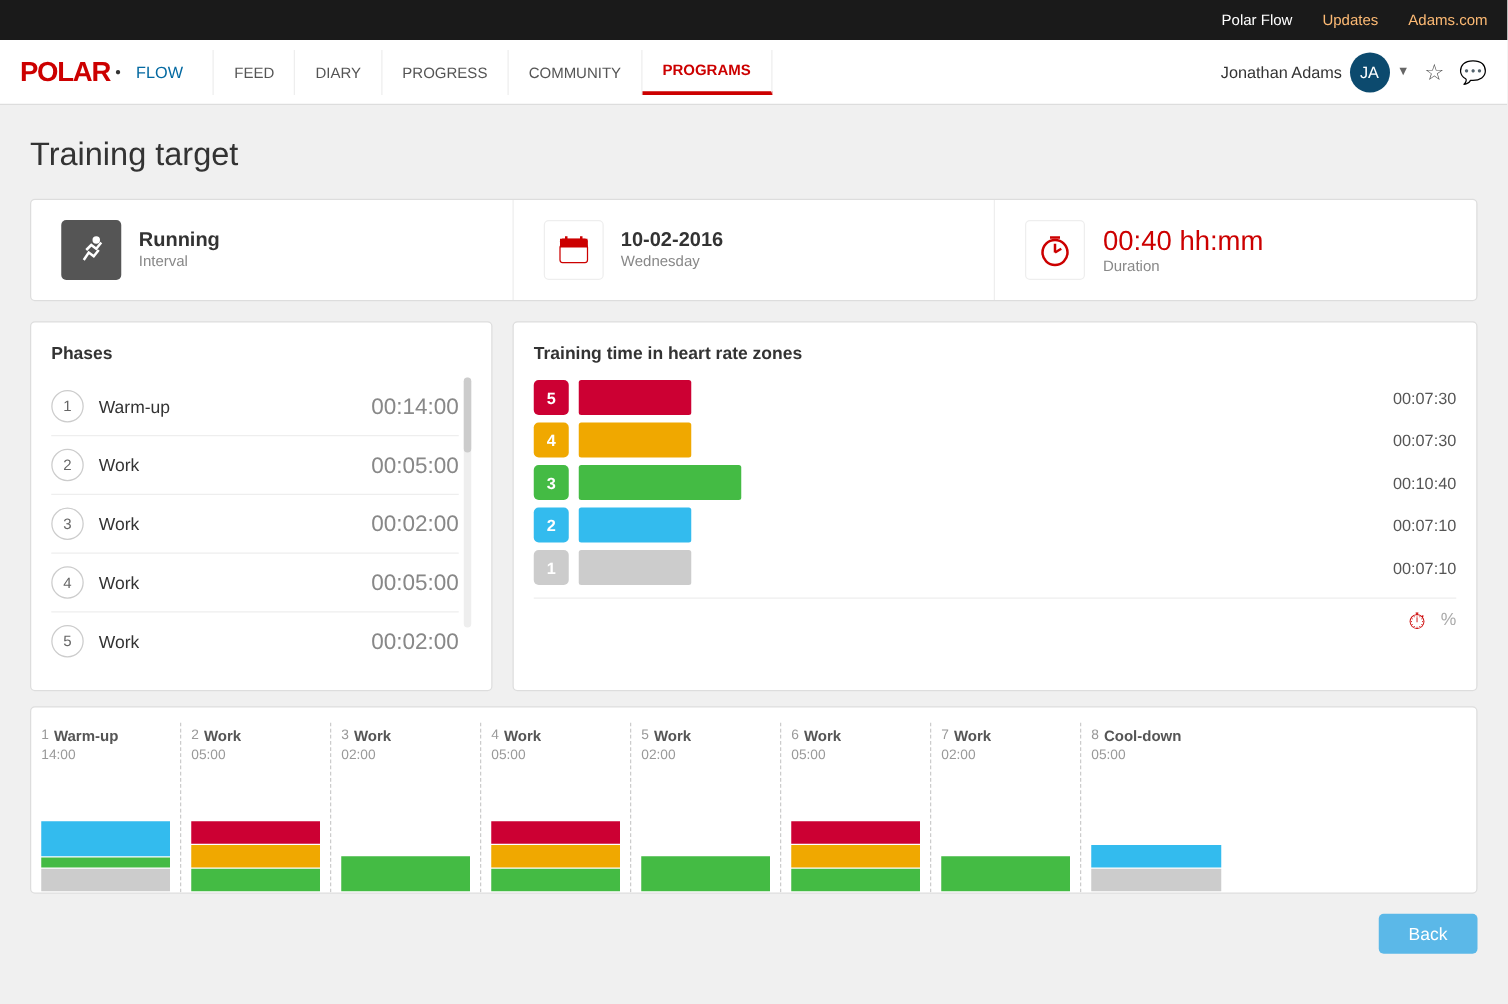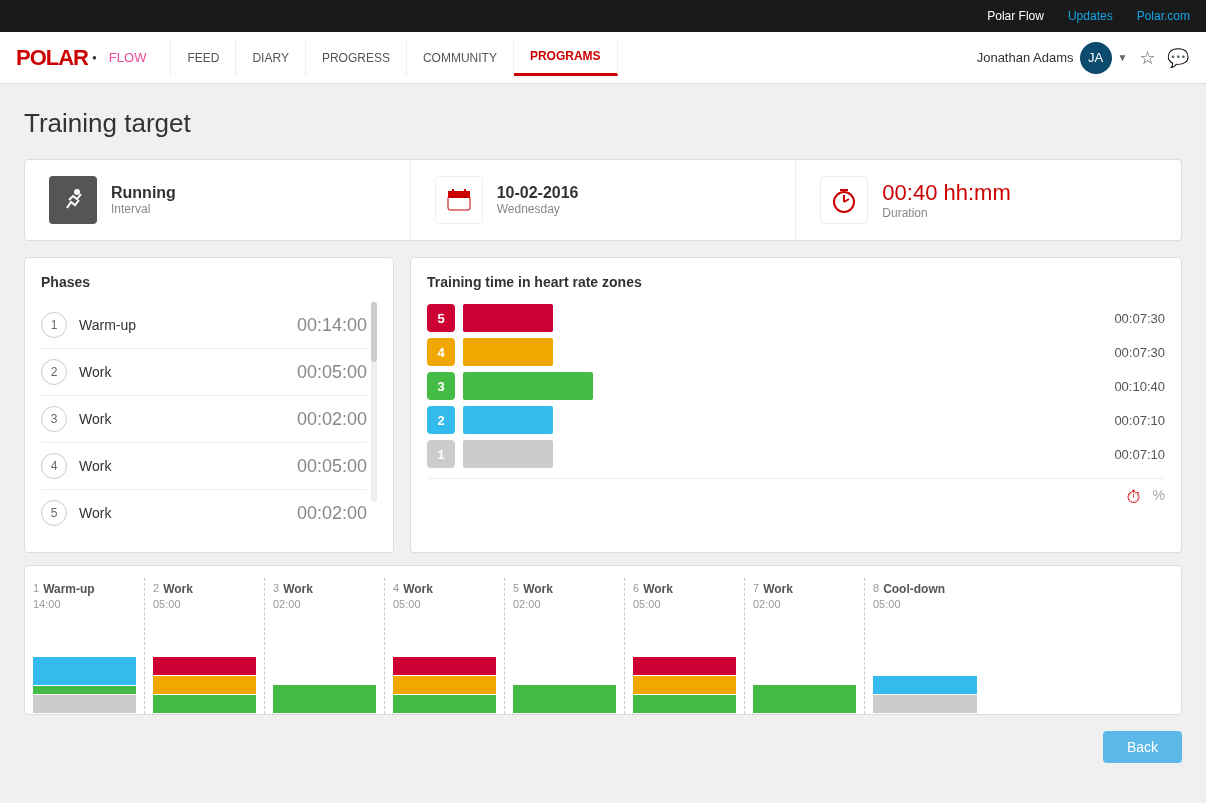--- a/index.html
+++ b/index.html
@@ -9,21 +9,21 @@
     .top-bar {
       background: #1a1a1a;
       height: 32px;
       display: flex;
       align-items: center;
       justify-content: flex-end;
       padding: 0 16px;
       gap: 24px;
     }
     .top-bar a {
-      color: #0ea5e9;
+      color: #fdba74;
       text-decoration: none;
       font-size: 12px;
     }
 
     
     .nav {
       background: #fff;
       border-bottom: 1px solid #ddd;
       height: 52px;
       display: flex;
@@ -35,21 +35,21 @@
       align-items: center;
       margin-right: 24px;
     }
     .logo-text {
       font-weight: 900;
       font-size: 22px;
       color: #cc0000;
       letter-spacing: -1px;
     }
     .logo-dot { color: #333; font-size: 8px; margin: 0 4px; }
-    .flow-label { font-size: 13px; color: #ec4899; margin-left: 8px; }
+    .flow-label { font-size: 13px; color: #0369a1; margin-left: 8px; }
     .nav-items {
       display: flex;
       align-items: center;
       flex: 1;
       gap: 0;
     }
     .nav-item {
       padding: 0 16px;
       height: 36px;
       display: flex;
@@ -308,21 +308,21 @@
       border-radius: 4px;
       cursor: pointer;
     }
   </style>
 </head>
 <body>
 
 <div class="top-bar">
   <a style="color:#fff;">Polar Flow</a>
   <a>Updates</a>
-  <a>Polar.com</a>
+  <a>Adams.com</a>
 </div>
 
 <nav class="nav">
   <div class="logo">
     <span class="logo-text">POLAR</span>
     <span class="logo-dot">●</span>
     <span class="flow-label">FLOW</span>
   </div>
   <div class="nav-items">
     <a class="nav-item">FEED</a>

